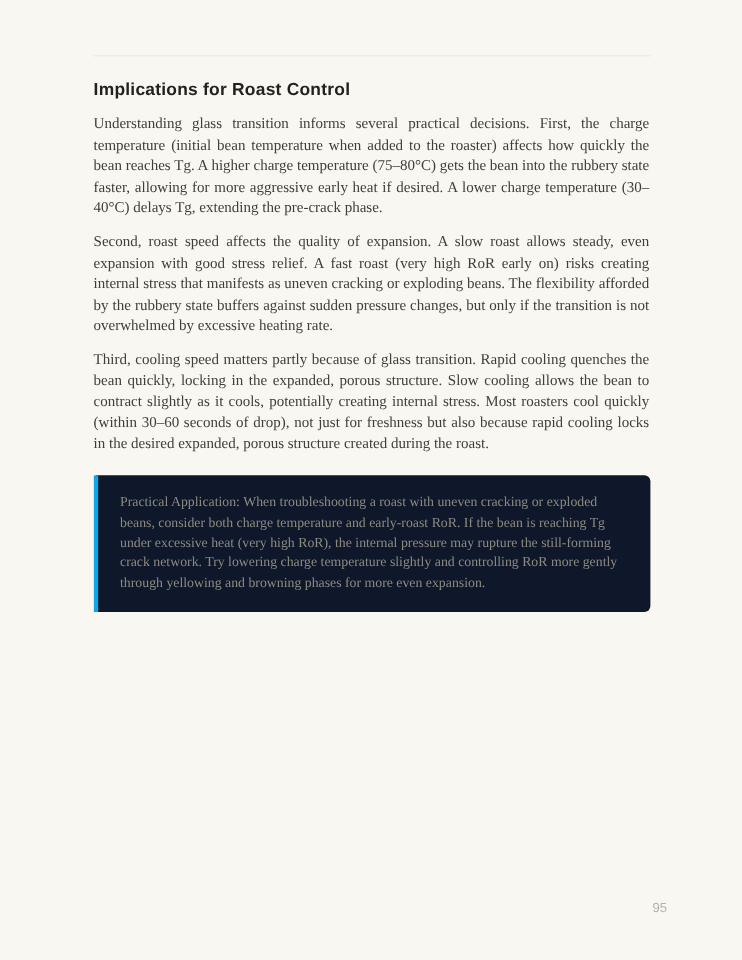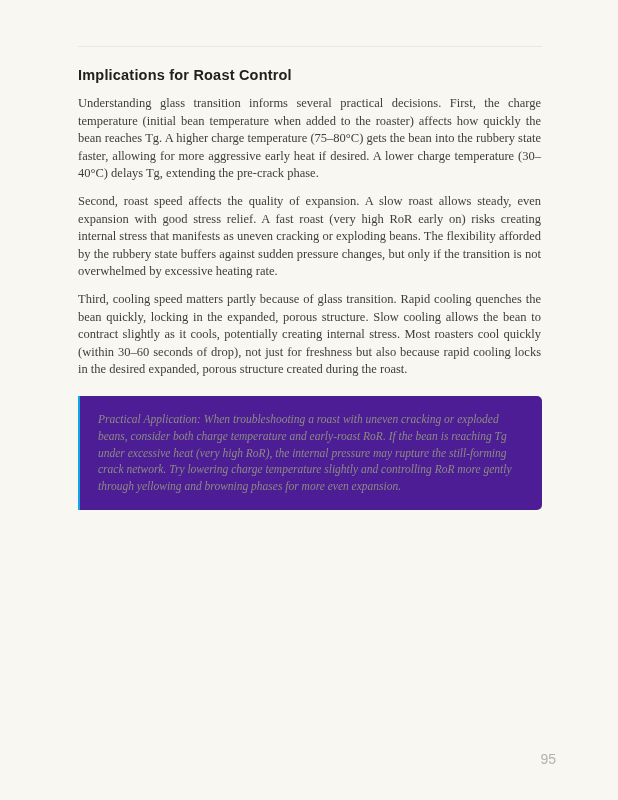--- a/index.html
+++ b/index.html
@@ -34,39 +34,38 @@
   }
   .body-para {
     font-size: 12.5px;
     line-height: 17.6px;
     color: #403e36;
     text-align: justify;
     margin: 0 1px 10px 0;
   }
   .callout {
     margin-top: 17px;
-    background: #4c1d95;
-    border-left: 2px solid #0ea5e9;
+    background: #0f172a;
+    border-left: 4px solid #0ea5e9;
     border-radius: 0 5px 5px 0;
     padding: 15px 22px 15px 18px;
-    font-style: italic;
   }
   .callout-text {
     font-size: 11.5px;
     line-height: 16.8px;
     color: #8d8b81;
     text-align: left;
     margin: 0;
   }
   .page-number {
     position: absolute;
     right: 62px;
     top: 751px;
     font-family: "Liberation Sans", sans-serif;
-    font-size: 14px;
+    font-size: 11px;
     color: #b4b2a9;
   }
 </style>
 </head>
 <body>
 
 <div class="page">
   <div class="content">
     <div class="divider"></div>
 

